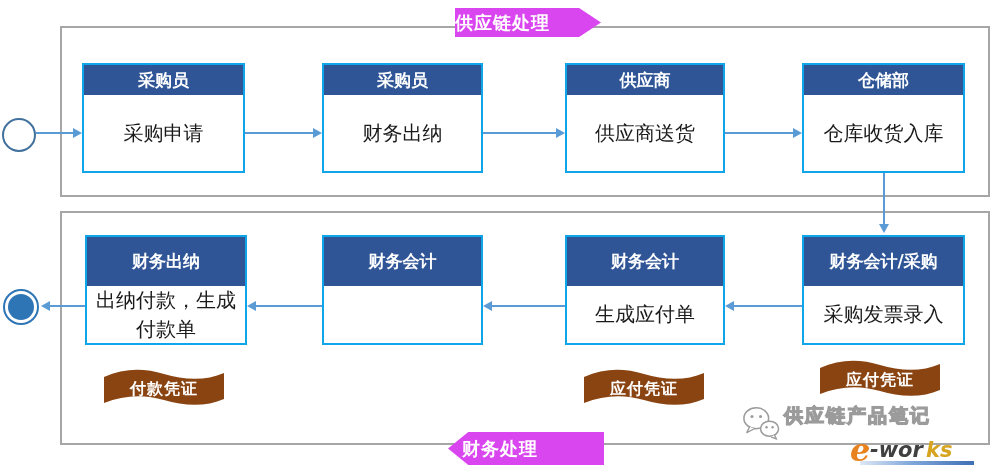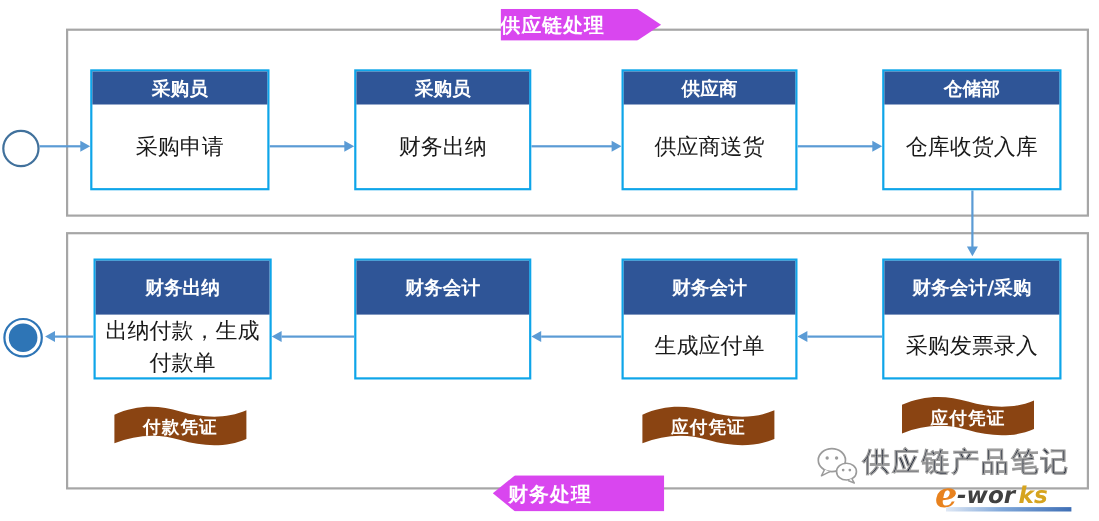--- a/index.html
+++ b/index.html
@@ -49,21 +49,21 @@
   
   .ribbon { position:absolute; width:124px; height:44px; z-index:4; }
   .ribbon svg { position:absolute; left:0; top:0; }
   .ribbon .rtext { position:absolute; left:0; top:0; width:100%; height:100%;
      display:flex; align-items:center; justify-content:center;
      color:#fff; font-weight:bold; font-size:16px; padding-top:2px; letter-spacing:1px; }
 
   
   .wm { position:absolute; left:738px; top:399px; width:255px; height:72px; z-index:6; }
   .wm-wechat-icon { position:absolute; left:4px; top:6px; }
-  .wm-name { position:absolute; left:46px; top:4px; font-size:25px; font-weight:normal;
+  .wm-name { position:absolute; left:46px; top:4px; font-size:19px; font-weight:bold;
      color:#0f172a; -webkit-text-stroke:1.2px #9b9b9b;
      text-shadow:0 0 1px #b5b5b5; letter-spacing:2px; white-space:nowrap; }
   .ew { position:absolute; left:112px; top:34px; width:140px; height:36px; font-style:italic; }
   .ew-e   { position:absolute; left:0; top:-2px; font-size:32px; font-weight:bold; color:#e8821e;
             font-family:"DejaVu Serif","Liberation Serif",serif; }
   .ew-wor { position:absolute; left:20px; top:5px; font-size:21px; font-weight:bold; color:#404040; }
   .ew-ks  { position:absolute; left:76px; top:5px; font-size:21px; font-weight:bold; color:#d6a41f; }
   .ew-bar { position:absolute; left:10px; top:28px; width:114px; height:4px;
             background:linear-gradient(90deg,#dfe8f5 0%,#7fa7d9 45%,#3f6fb5 100%); }
 </style>

